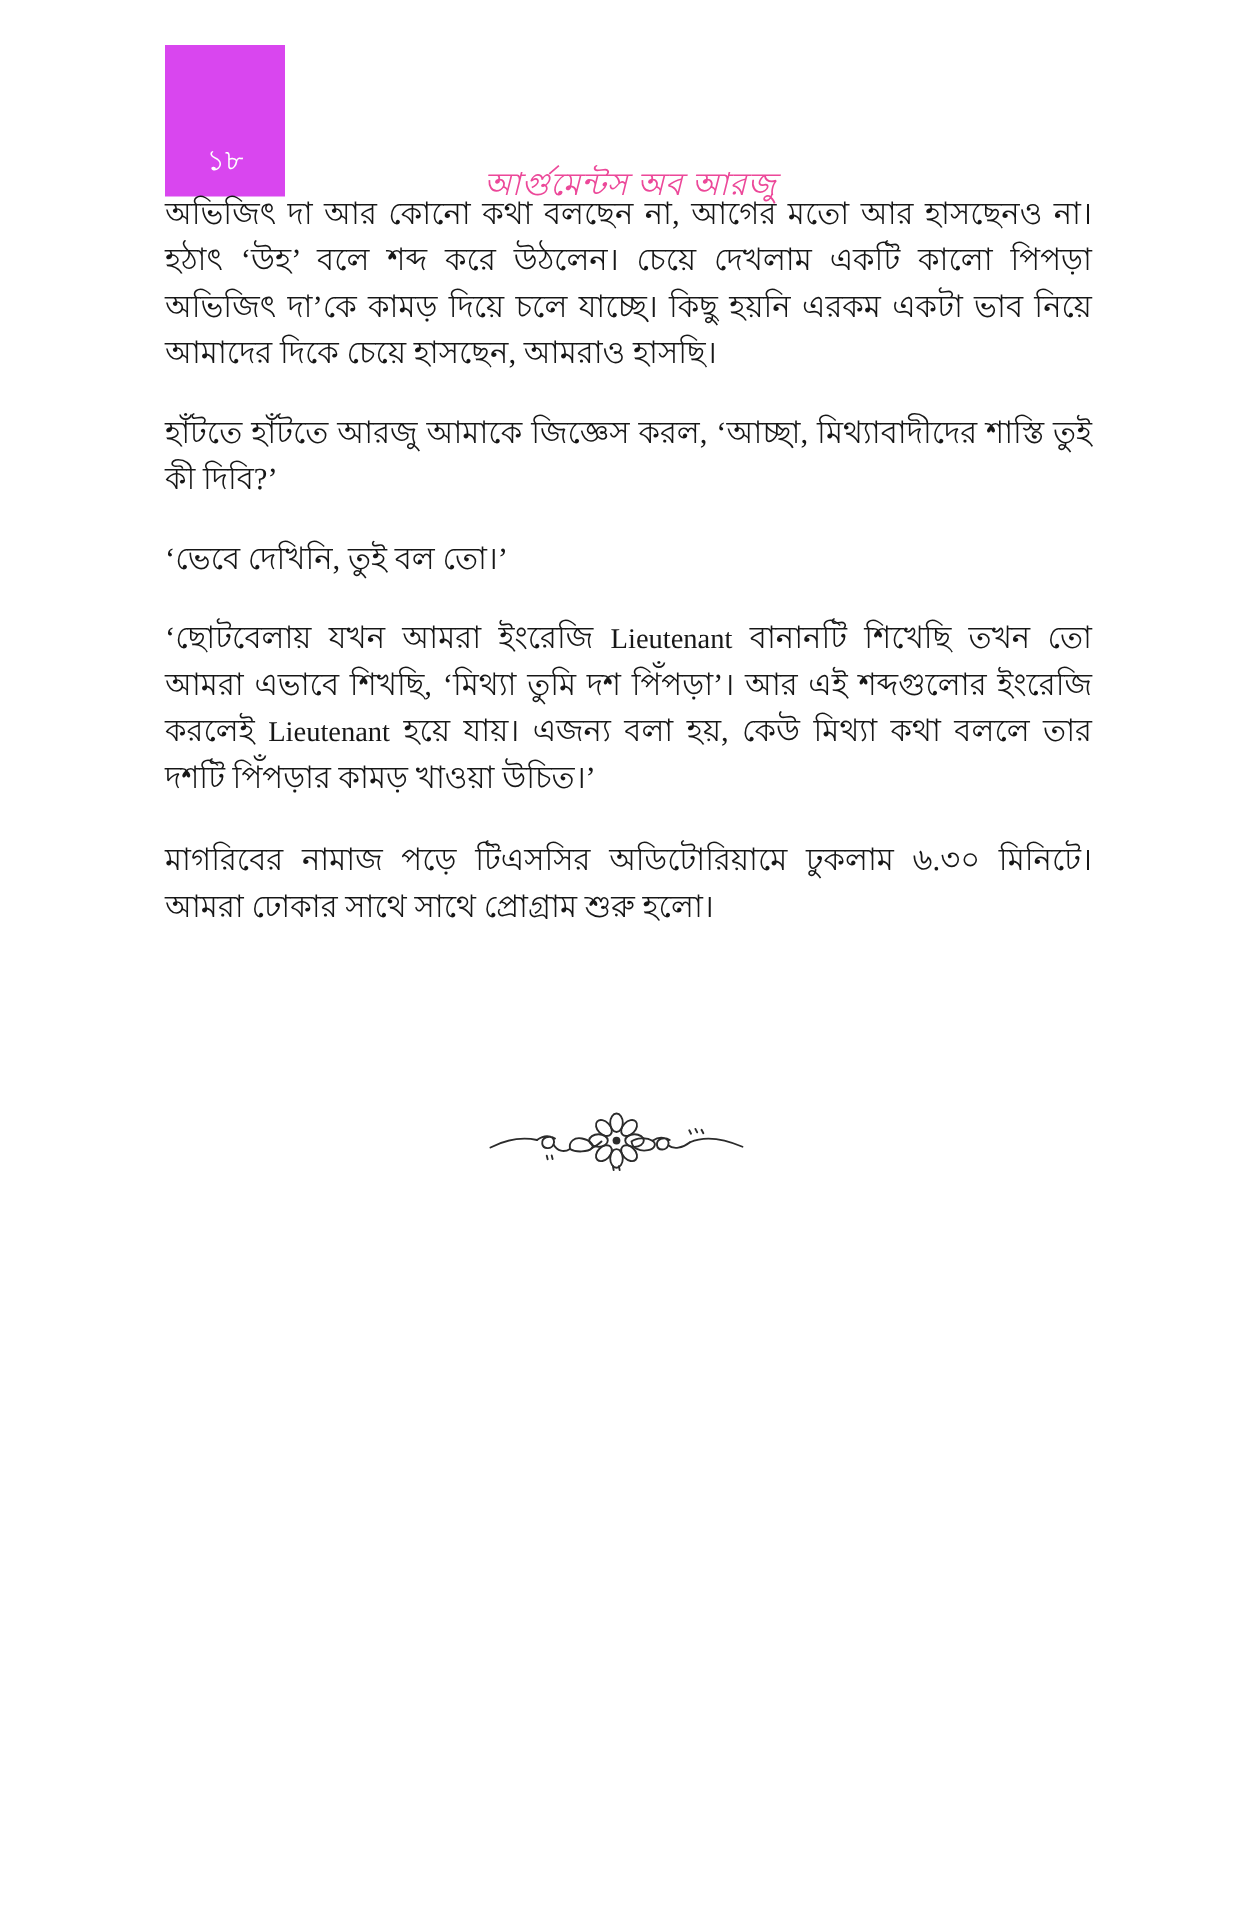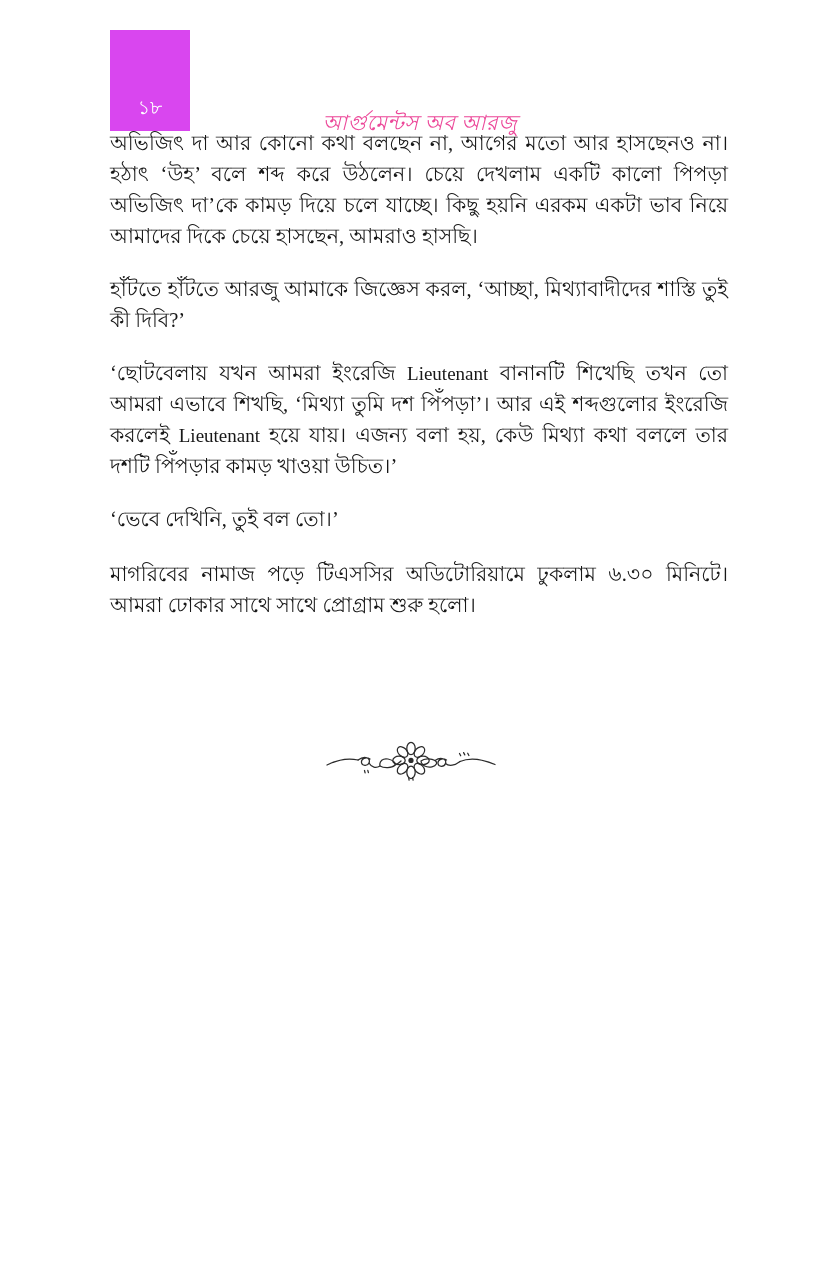--- a/index.html
+++ b/index.html
@@ -110,22 +110,22 @@
 <div class="page-header">
   <div class="folio-box">
     <div class="folio-number">১৮</div>
   </div>
   <div class="running-title">আর্গুমেন্টস অব আরজু</div>
 </div>
 
 <div class="text-block">
   <p class="para">অভিজিৎ দা আর কোনো কথা বলছেন না, আগের মতো আর হাসছেনও না। হঠাৎ ‘উহ’ বলে শব্দ করে উঠলেন। চেয়ে দেখলাম একটি কালো পিপড়া অভিজিৎ দা’কে কামড় দিয়ে চলে যাচ্ছে। কিছু হয়নি এরকম একটা ভাব নিয়ে আমাদের দিকে চেয়ে হাসছেন, আমরাও হাসছি।</p>
   <p class="para">হাঁটতে হাঁটতে আরজু আমাকে জিজ্ঞেস করল, ‘আচ্ছা, মিথ্যাবাদীদের শাস্তি তুই কী দিবি?’</p>
+  <p class="para">‘ভেবে দেখিনি, তুই বল তো।’</p>
   <p class="para" id="para-mixed"><span>‘ছোটবেলায় যখন আমরা ইংরেজি </span><span class="latin">Lieutenant</span><span> বানানটি শিখেছি তখন তো আমরা এভাবে শিখছি, ‘মিথ্যা তুমি দশ পিঁপড়া’। আর এই শব্দগুলোর ইংরেজি করলেই </span><span class="latin">Lieutenant</span><span> হয়ে যায়। এজন্য বলা হয়, কেউ মিথ্যা কথা বললে তার দশটি পিঁপড়ার কামড় খাওয়া উচিত।’</span></p>
-  <p class="para">‘ভেবে দেখিনি, তুই বল তো।’</p>
   <p class="para">মাগরিবের নামাজ পড়ে টিএসসির অডিটোরিয়ামে ঢুকলাম ৬.৩০ মিনিটে। আমরা ঢোকার সাথে সাথে প্রোগ্রাম শুরু হলো।</p>
 </div>
 
 <div class="ornament-wrap">
   <svg width="172" height="48" viewBox="0 0 172 48" fill="none">
     <g id="orn" stroke="#2b2b2b" stroke-width="1.25" fill="none" stroke-linecap="round" stroke-linejoin="round">
 
       <path d="M2 31 C 14 25, 24 24, 33 26"></path>
 
       <path d="M33 26 C 40 21, 46 24, 44 29 C 42.5 32.5, 37 32, 36.5 28.5

